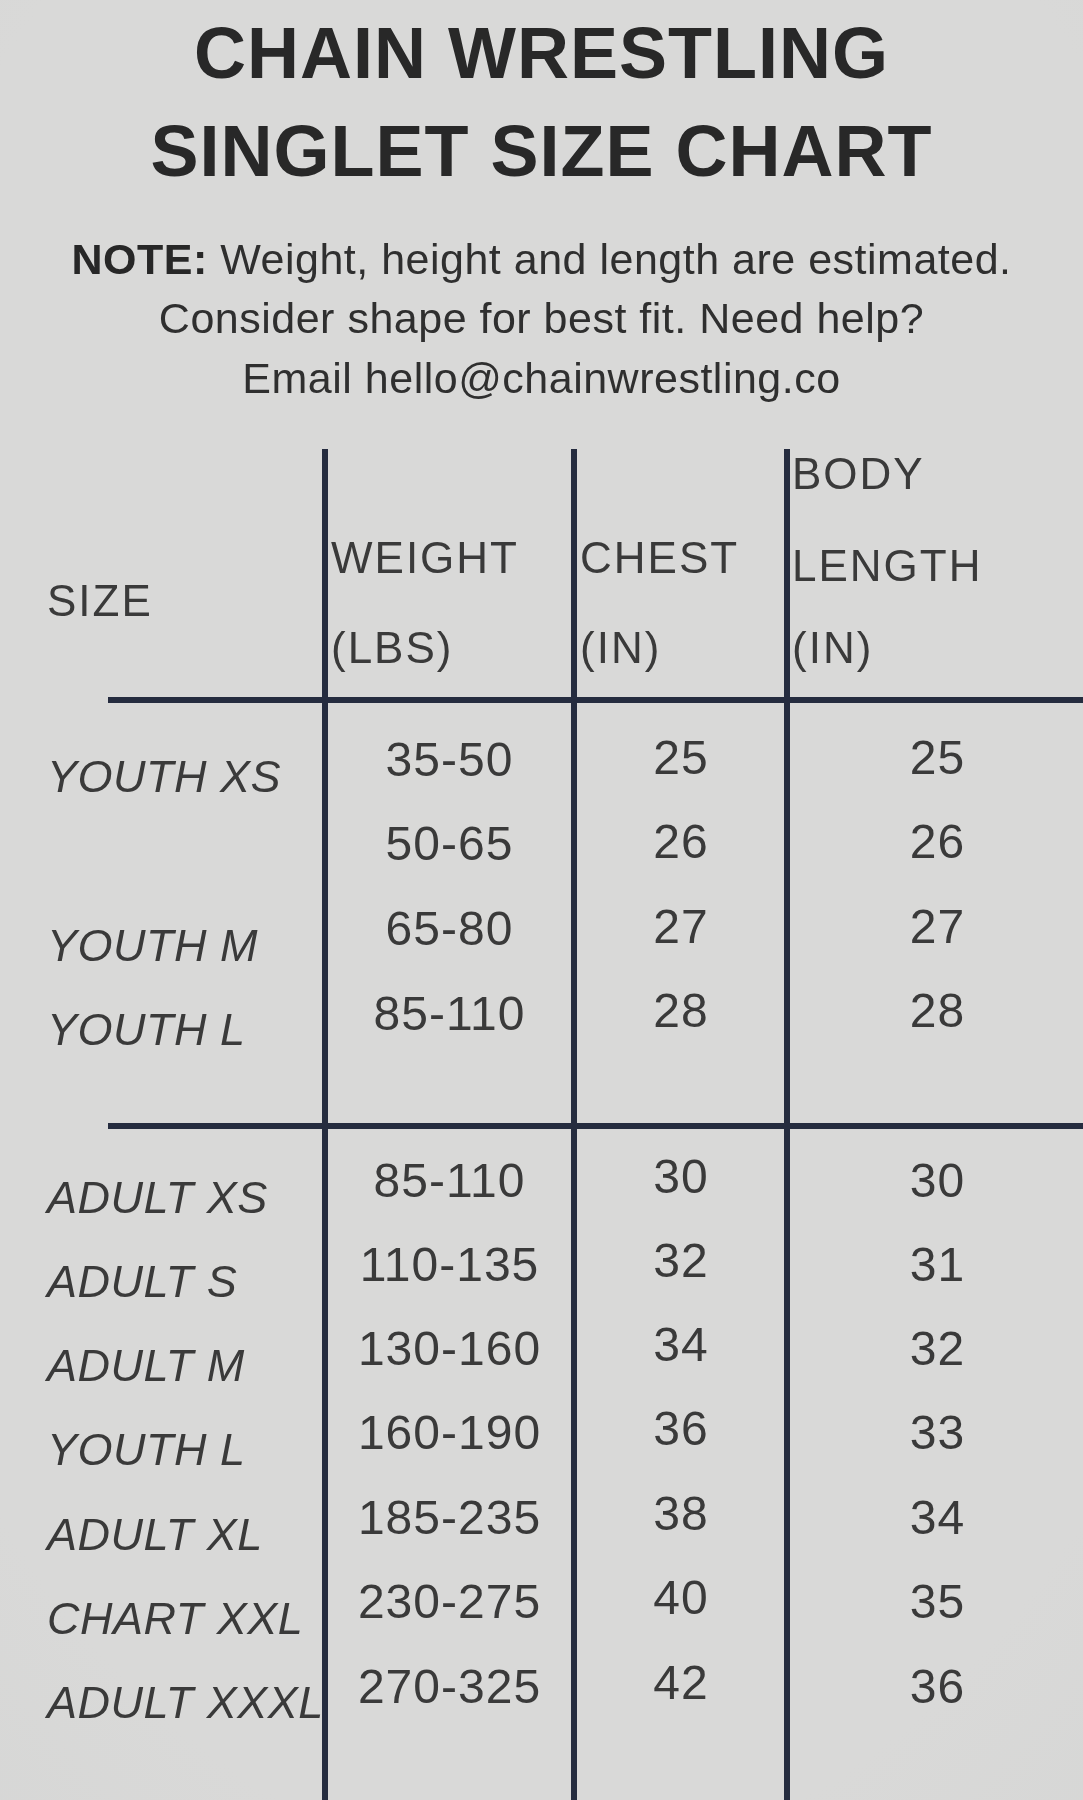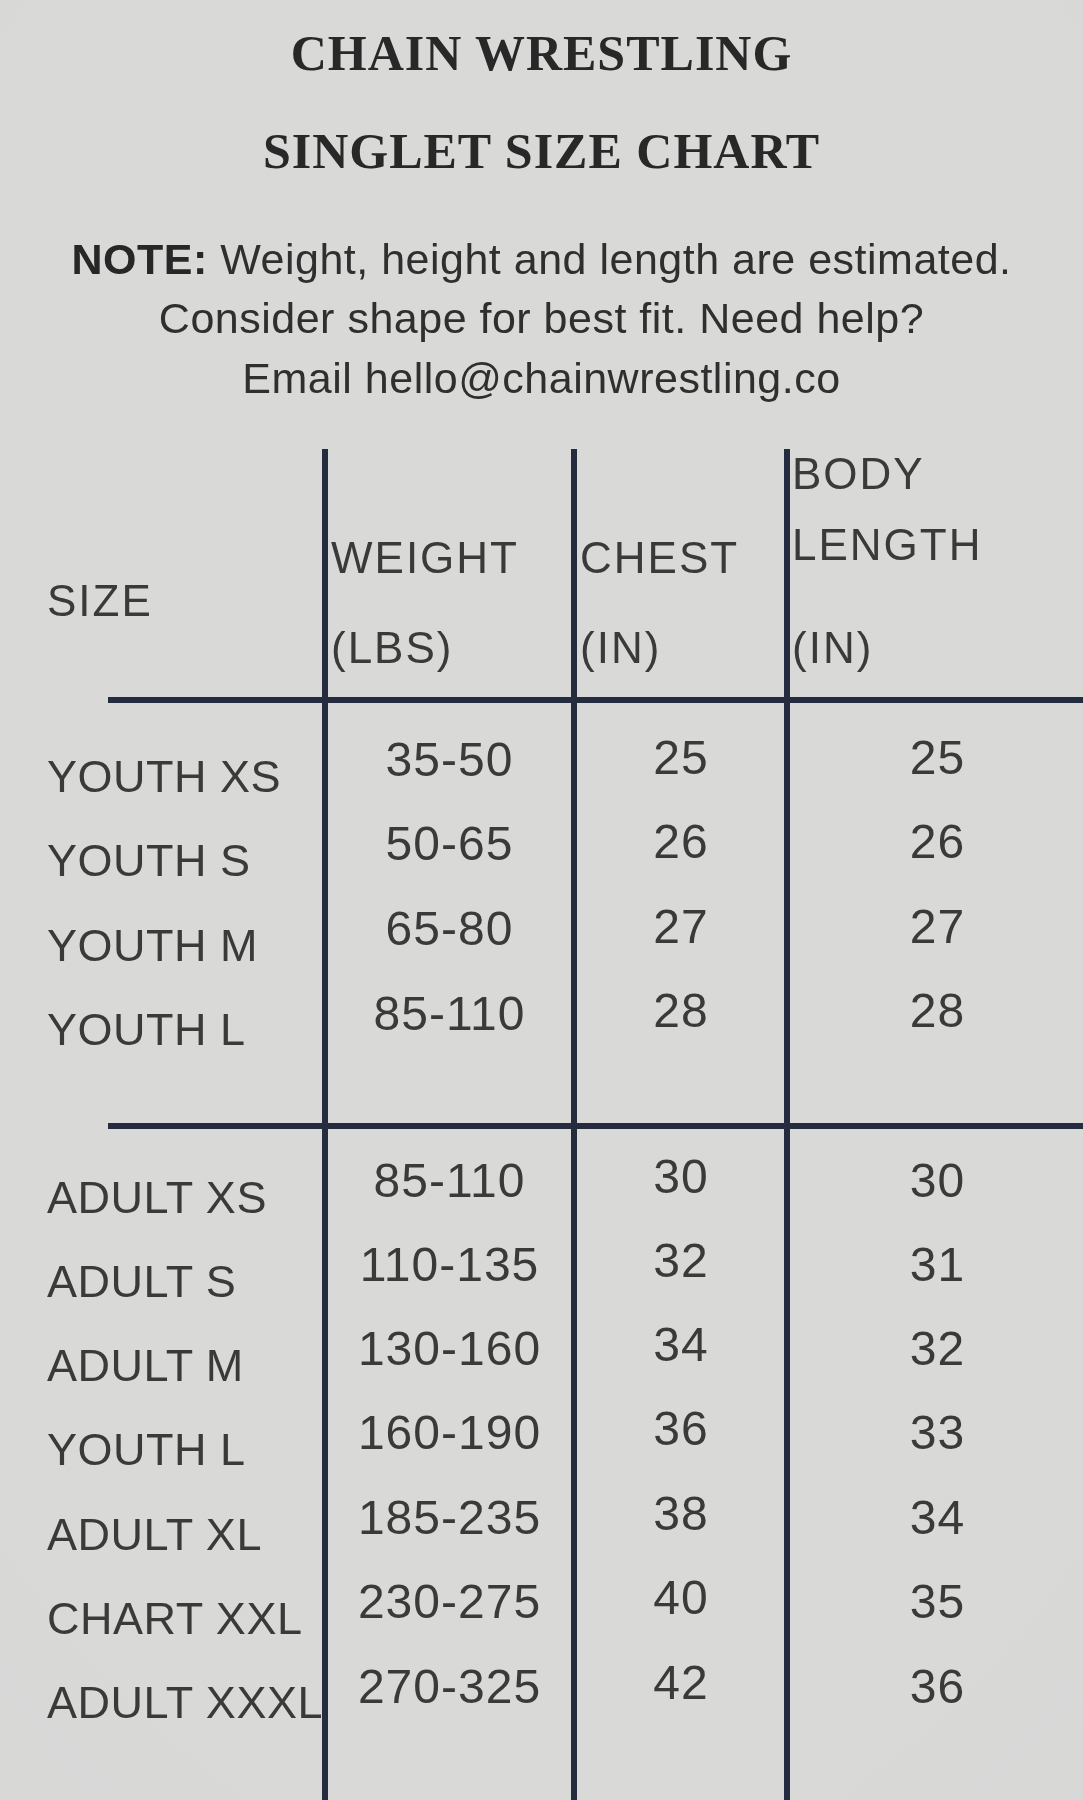--- a/index.html
+++ b/index.html
@@ -8,25 +8,25 @@
     width:1083px;height:1800px;
     margin:0 auto;
     overflow:hidden;
     background:#d6d6d6;
     background-image:radial-gradient(130% 115% at 50% 44%, #d9d9d8 52%, #d3d4d3 78%, #c6c8c7 100%);
     font-family:"Liberation Sans", sans-serif;
     color:#333;
   }
   .abs{position:absolute;transform:translateY(-50%);white-space:nowrap;}
   .ctr{left:0;width:1083px;text-align:center;}
-  .title{font-size:50px;font-weight:700;color:#282828;letter-spacing:1px;font-family:Liberation Serif, serif;}
+  .title{font-size:72px;font-weight:700;color:#282828;letter-spacing:1px;}
   .note{font-size:43px;font-weight:400;color:#2f2f2f;letter-spacing:0.5px;}
   .note b{font-weight:700;color:#272727;}
   .hdr{font-size:44px;font-weight:400;color:#3a3a3a;letter-spacing:2px;text-align:left;}
-  .lbl{font-size:45px;font-weight:400;color:#3a3a3a;letter-spacing:0.5px;}
+  .lbl{font-size:45px;font-weight:400;color:#3a3a3a;letter-spacing:0.5px;font-style:italic;}
   .val{font-size:48px;font-weight:400;color:#3a3a3a;letter-spacing:1px;text-align:center;}
   .vline{position:absolute;width:6px;background:#252c3f;}
   .hline{position:absolute;height:6px;background:#252c3f;}
   
   .c-size{left:47px;}
   .c-wt{left:331px;width:237px;}
   .c-ch{left:580px;width:202px;}
   .c-bl{left:792px;width:291px;}
 </style>
 </head>
@@ -46,29 +46,28 @@
   <div class="vline" style="left:784px;top:449px;height:1351px"></div>
   <div class="hline" style="left:108px;top:697px;width:975px"></div>
   <div class="hline" style="left:108px;top:1123px;width:975px"></div>
 
   <div class="abs hdr" style="left:47px;width:180px;top:601px">SIZE</div>
   <div class="abs hdr c-wt" style="top:558px">WEIGHT</div>
   <div class="abs hdr c-wt" style="top:648px">(LBS)</div>
   <div class="abs hdr c-ch" style="top:558px">CHEST</div>
   <div class="abs hdr c-ch" style="top:648px">(IN)</div>
   <div class="abs hdr c-bl" style="top:474px">BODY</div>
-  <div class="abs hdr c-bl" style="top:545px">LENGTH</div>
+  <div class="abs hdr c-bl" style="top:566px">LENGTH</div>
   <div class="abs hdr c-bl" style="top:648px">(IN)</div>
 
   <div class="abs lbl c-size" style="top:777px">YOUTH XS</div>
   <div class="abs val c-wt" style="top:759px">35-50</div>
   <div class="abs val c-ch" style="top:757px">25</div>
   <div class="abs val c-bl" style="top:757px">25</div>
 
-  <div class="abs lbl c-size" style="top:861px">YOUTH S</div>
   <div class="abs val c-wt" style="top:843px">50-65</div>
   <div class="abs val c-ch" style="top:841px">26</div>
   <div class="abs val c-bl" style="top:841px">26</div>
 
   <div class="abs lbl c-size" style="top:946px">YOUTH M</div>
   <div class="abs val c-wt" style="top:928px">65-80</div>
   <div class="abs val c-ch" style="top:926px">27</div>
   <div class="abs val c-bl" style="top:926px">27</div>
 
   <div class="abs lbl c-size" style="top:1030px">YOUTH L</div>

